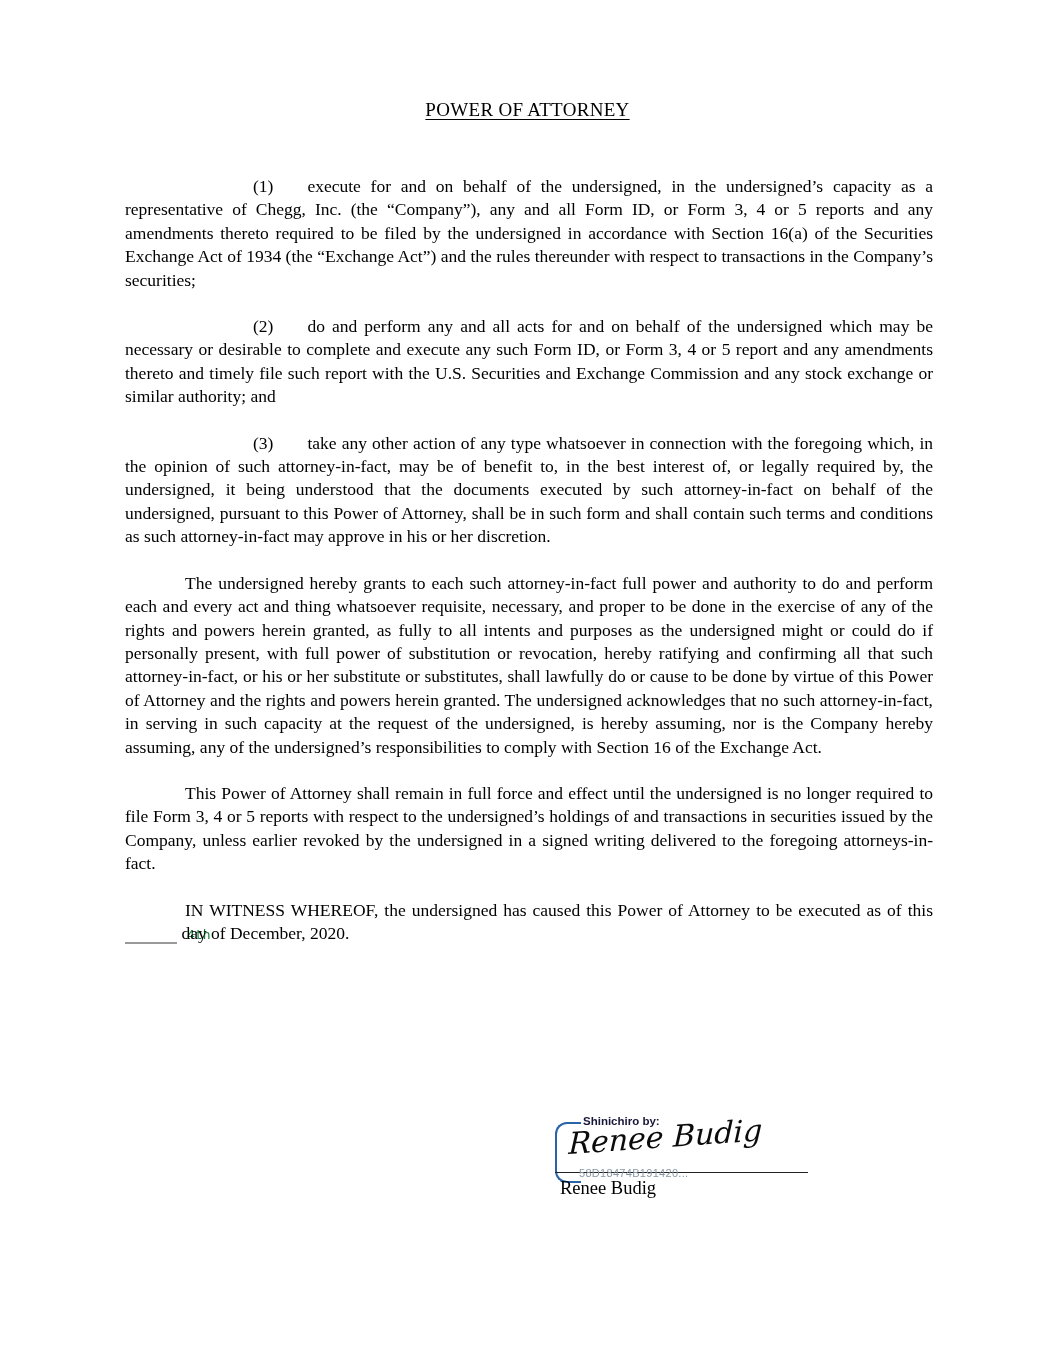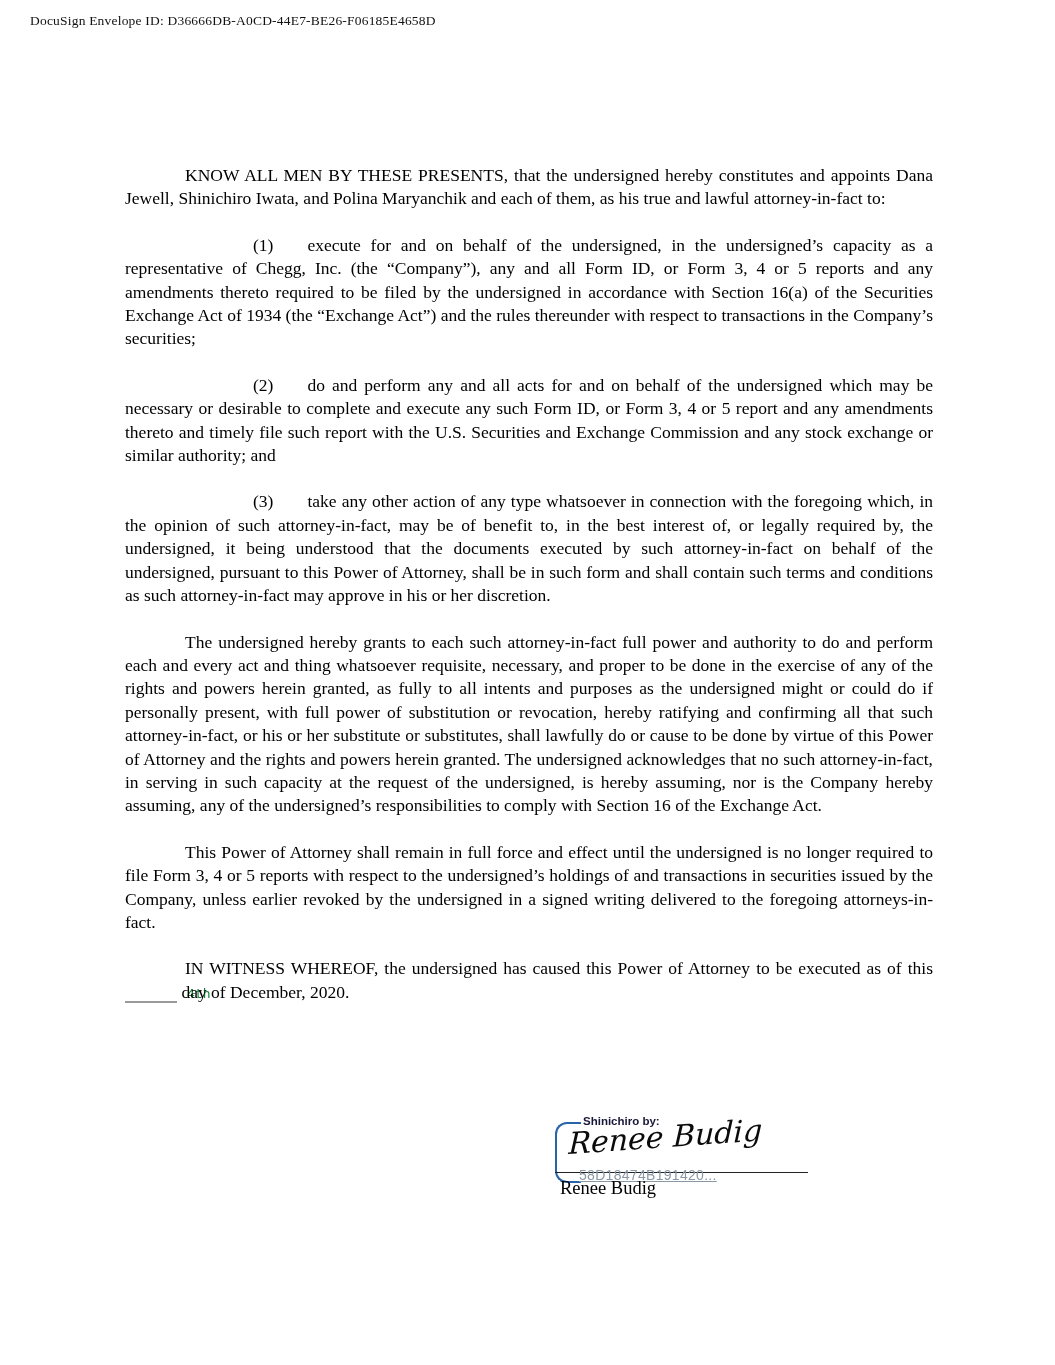--- a/index.html
+++ b/index.html
@@ -82,43 +82,43 @@
     white-space:nowrap;
     color:#0b0b0b;
   }
   .sig-line{
     position:absolute;left:3px;top:60px;width:253px;
     border-top:1.5px solid #222;
   }
   .sig-id{
     position:absolute;left:27px;top:55px;
     font-family:"Liberation Sans", sans-serif;
-    font-size:14px;
+    font-size:11px;
     letter-spacing:0.3px;
     color:var(--id-gray);
     white-space:nowrap;
-    text-decoration:underline;
   }
   .printed-name{
     position:absolute;left:8px;top:66px;
     font-size:18.5px;
     white-space:nowrap;
   }
 </style>
 </head>
 <body>
 
 <div class="page">
 
-  <div class="envelope-id">DocuSign Envelope ID: D36666DB-A0CD-44E7-BE26-F06185E4658D</div>
 
+  <div class="doc-title">
+    <span>POWER OF ATTORNEY</span>
+  </div>
 
   <div class="content">
 
-    <p class="indented">KNOW ALL MEN BY THESE PRESENTS, that the undersigned hereby constitutes and appoints Dana Jewell, Shinichiro Iwata, and Polina Maryanchik and each of them, as his true and lawful attorney-in-fact to:</p>
 
     <p class="numbered"><span>(1)</span><span class="num-tab"></span><span>execute for and on behalf of the undersigned, in the undersigned’s capacity as a representative of Chegg, Inc. (the “Company”), any and all Form ID, or Form 3, 4 or 5 reports and any amendments thereto required to be filed by the undersigned in accordance with Section 16(a) of the Securities Exchange Act of 1934 (the “Exchange Act”) and the rules thereunder with respect to transactions in the Company’s securities;</span></p>
 
     <p class="numbered"><span>(2)</span><span class="num-tab"></span><span>do and perform any and all acts for and on behalf of the undersigned which may be necessary or desirable to complete and execute any such Form ID, or Form 3, 4 or 5 report and any amendments thereto and timely file such report with the U.S. Securities and Exchange Commission and any stock exchange or similar authority; and</span></p>
 
     <p class="numbered"><span>(3)</span><span class="num-tab"></span><span>take any other action of any type whatsoever in connection with the foregoing which, in the opinion of such attorney-in-fact, may be of benefit to, in the best interest of, or legally required by, the undersigned, it being understood that the documents executed by such attorney-in-fact on behalf of the undersigned, pursuant to this Power of Attorney, shall be in such form and shall contain such terms and conditions as such attorney-in-fact may approve in his or her discretion.</span></p>
 
     <p class="indented">The undersigned hereby grants to each such attorney-in-fact full power and authority to do and perform each and every act and thing whatsoever requisite, necessary, and proper to be done in the exercise of any of the rights and powers herein granted, as fully to all intents and purposes as the undersigned might or could do if personally present, with full power of substitution or revocation, hereby ratifying and confirming all that such attorney-in-fact, or his or her substitute or substitutes, shall lawfully do or cause to be done by virtue of this Power of Attorney and the rights and powers herein granted.  The undersigned acknowledges that no such attorney-in-fact, in serving in such capacity at the request of the undersigned, is hereby assuming, nor is the Company hereby assuming, any of the undersigned’s responsibilities to comply with Section 16 of the Exchange Act.</p>
 
     <p class="indented">This Power of Attorney shall remain in full force and effect until the undersigned is no longer required to file Form 3, 4 or 5 reports with respect to the undersigned’s holdings of and transactions in securities issued by the Company, unless earlier revoked by the undersigned in a signed writing delivered to the foregoing attorneys-in-fact.</p>

